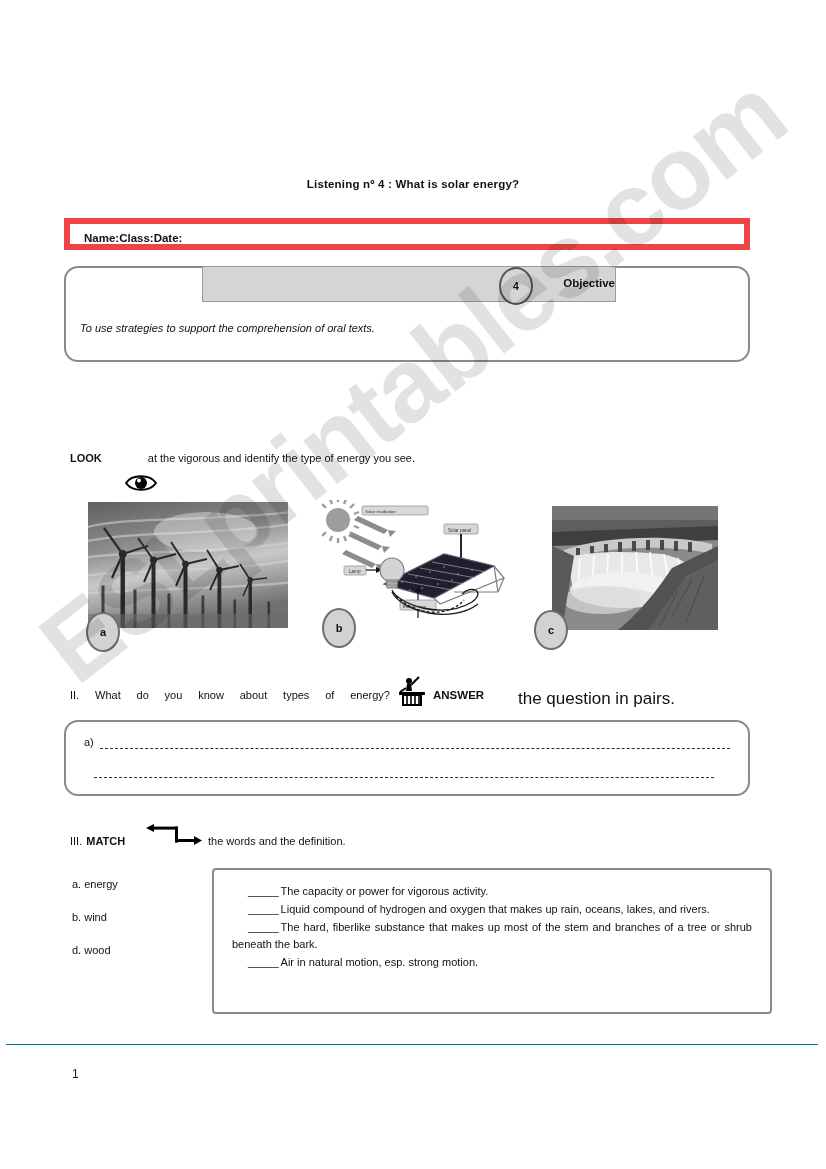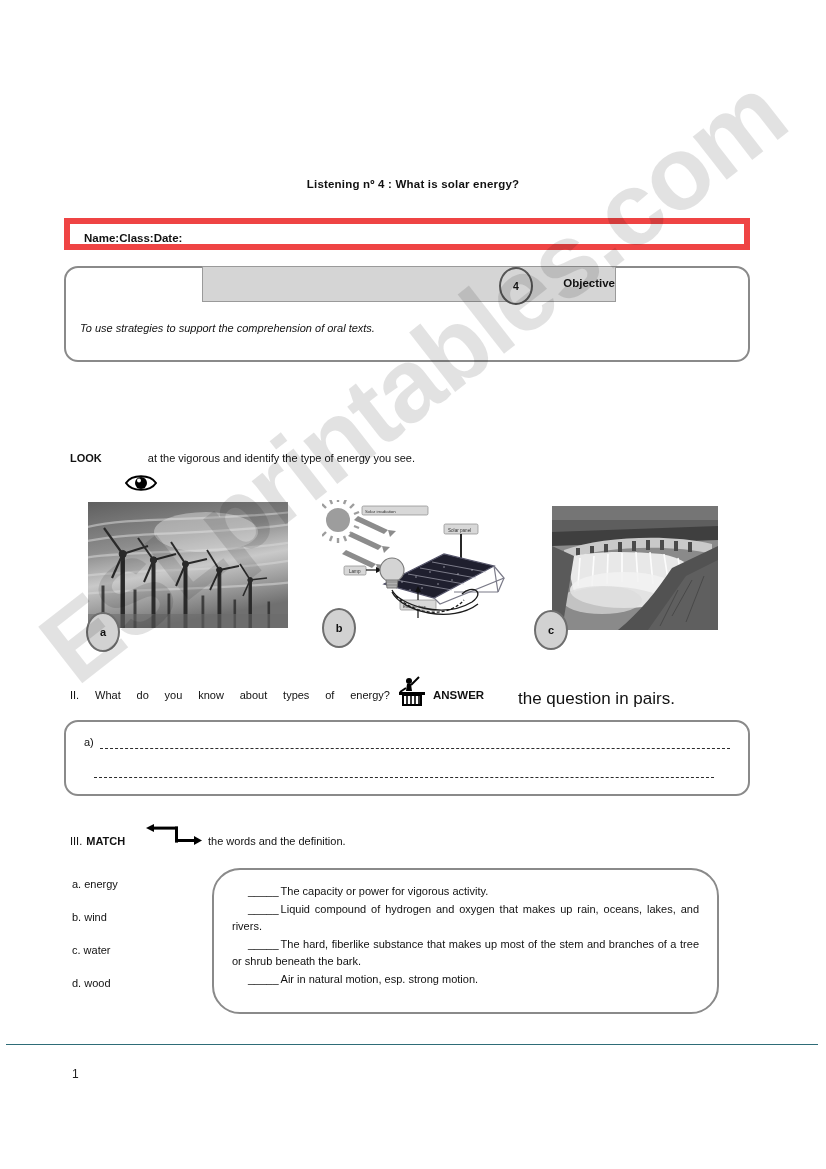--- a/index.html
+++ b/index.html
@@ -276,24 +276,24 @@
     top: 846px;
     width: 120px;
     font-size: 11px;
   }
   #word-list .w-item { height: 33px; }
 
   #def-box {
     position: absolute;
     left: 212px;
     top: 836px;
-    width: 507px;
+    width: 560px;
     height: 146px;
     border: 2px solid #8a8a8a;
-    border-radius: 28px;
+    border-radius: 4px;
     background: #ffffff;
     box-sizing: border-box;
     padding: 13px 18px 0 18px;
   }
   #def-box .def {
     font-size: 11px;
     line-height: 17px;
     margin: 0 0 1px 0;
     text-align: justify;
   }
@@ -614,21 +614,20 @@
     <rect x="18" y="2.6" width="26" height="3" fill="#000"></rect>
     <rect x="41" y="2.6" width="3" height="16" fill="#000"></rect>
     <rect x="41" y="15" width="20" height="3" fill="#000"></rect>
     <polygon points="60,12 68,16.5 60,21" fill="#000"></polygon>
   </svg>
   <div id="sec3-tail">the words and the definition.</div>
 
   <div id="word-list">
     <div class="w-item">a. energy</div>
     <div class="w-item">b. wind</div>
-    <div class="w-item">c. water</div>
     <div class="w-item">d. wood</div>
   </div>
 
   <div id="def-box">
     <p class="def"><span class="blank">_____</span><span>The capacity or power for vigorous activity.</span></p>
     <p class="def"><span class="blank">_____</span><span>Liquid compound of hydrogen and oxygen that makes up rain, oceans, lakes, and rivers.</span></p>
     <p class="def"><span class="blank">_____</span><span>The hard, fiberlike substance that makes up most of the stem and branches of a tree or shrub beneath the bark.</span></p>
     <p class="def"><span class="blank">_____</span><span>Air in natural motion, esp. strong motion.</span></p>
   </div>
 

